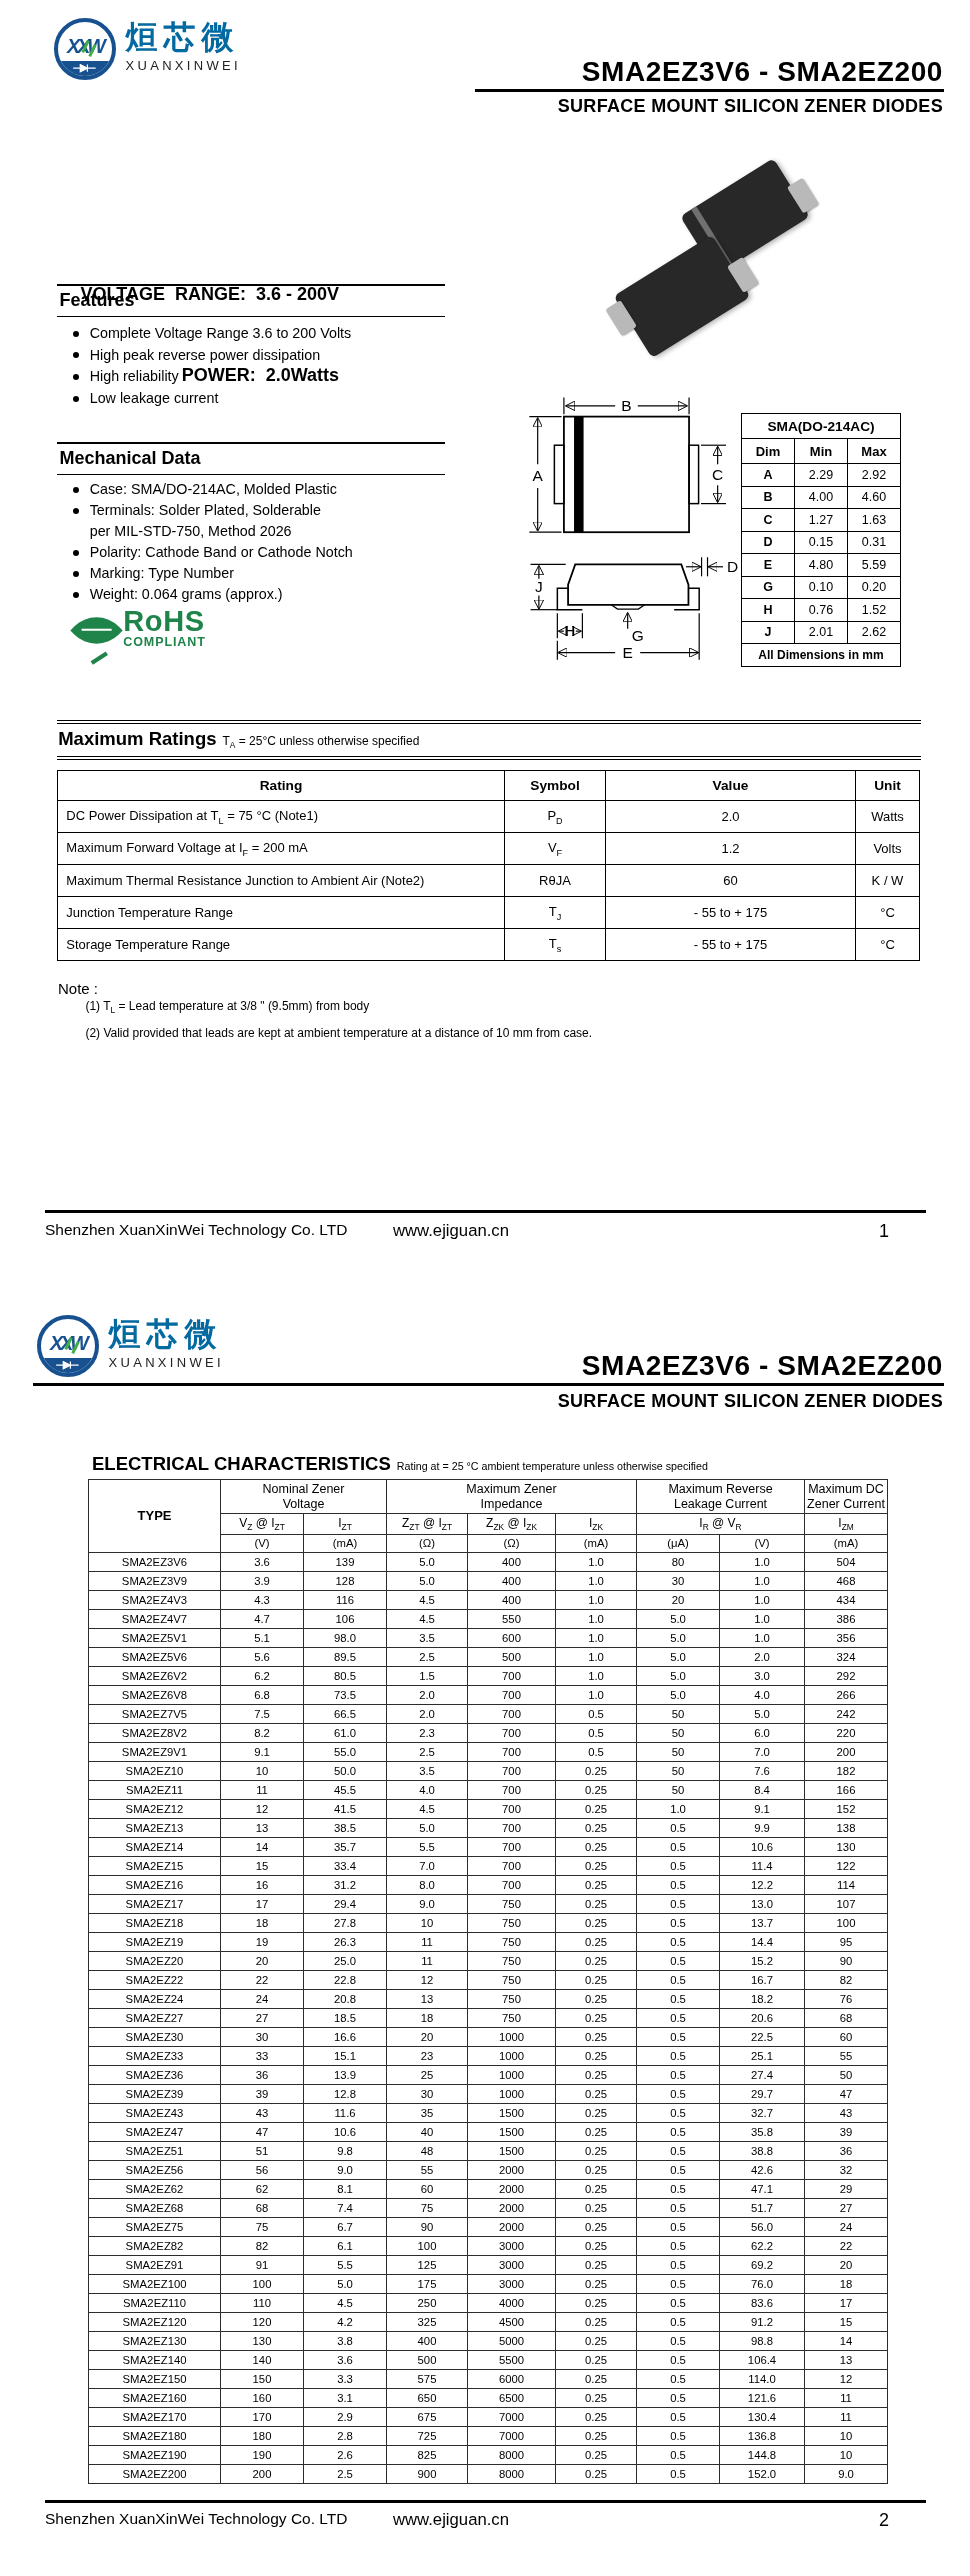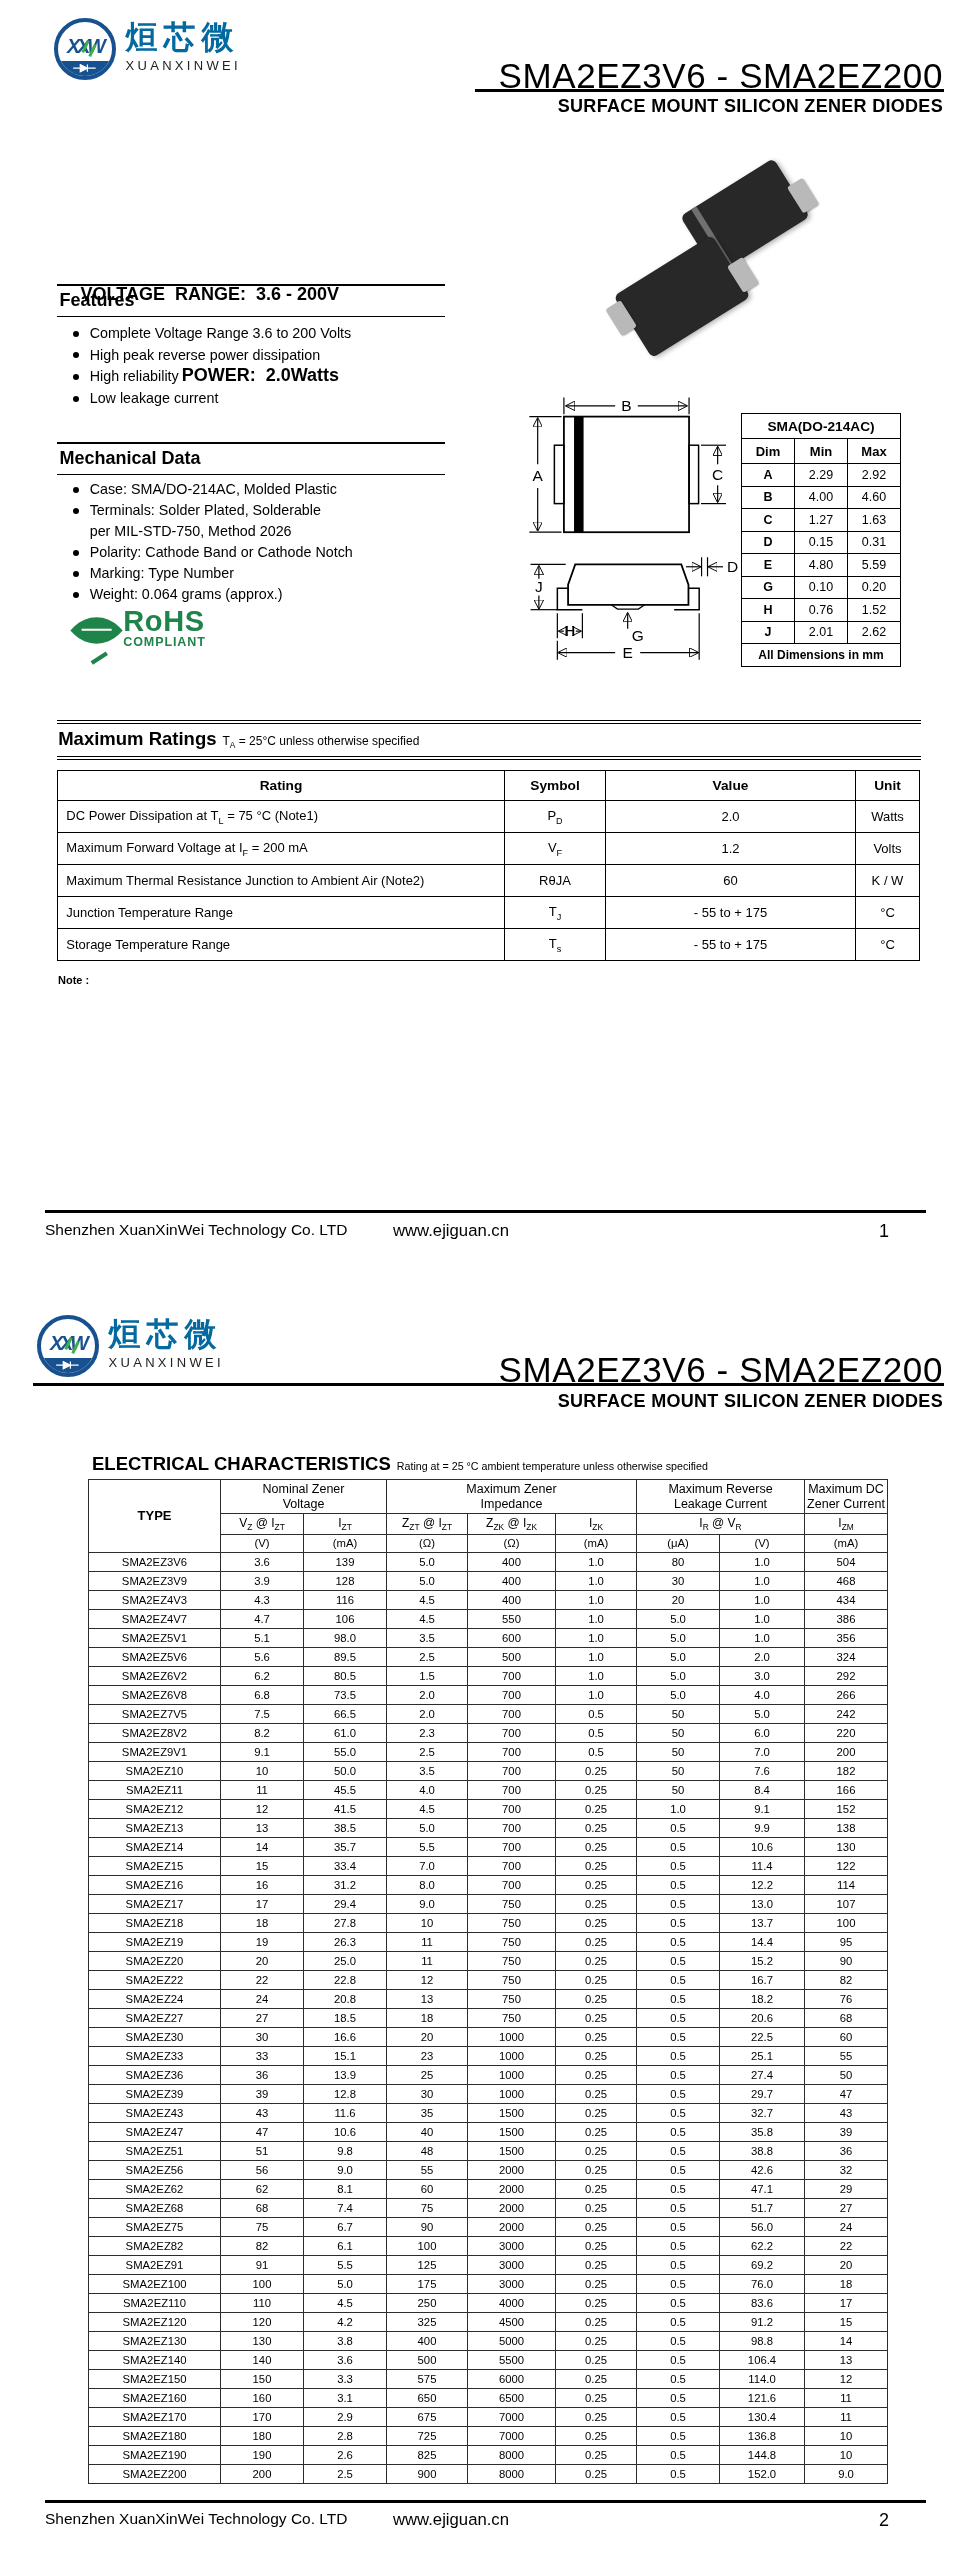--- a/index.html
+++ b/index.html
@@ -16,21 +16,21 @@
   .logo-acc{position:absolute;width:3px;height:13px;background:#3fae49;}
   .acc1{top:18px;left:26px;transform:rotate(26deg);}
   .acc2{top:21.5px;left:33px;transform:rotate(26deg);}
   .logo-band{position:absolute;left:0;right:0;bottom:0;height:15px;background:#17518f;
              display:flex;align-items:center;justify-content:center;}
   .logo-text{margin-left:9.5px;}
   .logo-cn{font-size:32px;font-weight:bold;letter-spacing:6px;color:#0369a1;line-height:39px;}
   .logo-en{font-size:13px;letter-spacing:3.3px;color:#222;margin-top:1.2px;}
 
   
-  .doc-title{position:absolute;font-size:35px;font-weight:normal;letter-spacing:0.6px;}
+  .doc-title{position:absolute;font-size:28px;font-weight:bold;letter-spacing:0.6px;}
   .doc-subtitle{position:absolute;font-size:18px;font-weight:bold;letter-spacing:0.3px;}
   .rule{position:absolute;background:#000;}
 
   #p1-logo{left:54px;top:18px;}
   #p1-title{top:56px;right:27px;}
   #p1-rule{left:475px;top:89px;width:469px;height:3px;}
   #p1-subtitle{top:96px;right:27px;}
 
   #p2-logo{left:37px;top:1315px;}
   #p2-title{top:1350px;right:27px;}
@@ -106,21 +106,21 @@
   #ratings-table{position:absolute;left:57px;top:770px;border-collapse:collapse;
                  font-size:13px;text-align:center;table-layout:fixed;}
   #ratings-table th,#ratings-table td{border:1.2px solid #000;}
   #ratings-table thead th{height:27.4px;font-size:13.7px;font-weight:bold;}
   #ratings-table tbody td{height:29px;}
   #ratings-table tbody td.c0{text-align:left;padding-left:8.3px;}
   sub{font-size:70%;}
 
   
   #p1-note{position:absolute;left:58px;top:974px;font-size:12px;}
-  #p1-note .note-label{font-weight:bold;font-size:11px;}
+  #p1-note .note-label{font-weight:normal;font-size:15px;margin-top:6px;}
   #p1-note ol{list-style:none;margin:2.4px 0 0 0;padding:0 0 0 27.4px;}
   #p1-note li{margin-bottom:10px;}
 
   
   .footer-row{position:absolute;left:45px;width:881px;font-size:15.5px;}
   .footer-row .site{position:absolute;left:348px;font-size:16.7px;}
   .footer-row .pg{position:absolute;left:834px;font-size:18px;}
   #p1-footer-rule{left:45px;top:1210px;width:881px;height:3px;}
   #p1-footer{top:1221px;}
   #p2-footer-rule{left:45px;top:2500px;width:881px;height:3px;}
@@ -377,20 +377,24 @@
           <td class="c0">Storage Temperature Range</td>
           <td>T<sub>s</sub></td>
           <td>- 55 to + 175</td>
           <td>°C</td>
         </tr>
       </tbody>
   </table>
 
   <div id="p1-note">
     <div class="note-label">Note :</div>
+    <ol id="note-items">
+        <li>(1) T<sub>L</sub> = Lead temperature at 3/8 " (9.5mm) from body</li>
+        <li>(2) Valid provided that leads are kept at ambient temperature at a distance of 10 mm from case.</li>
+      </ol>
   </div>
 
   <div class="rule" id="p1-footer-rule"></div>
   <div class="footer-row" id="p1-footer">
     <span>Shenzhen XuanXinWei Technology Co. LTD</span>
     <span class="site">www.ejiguan.cn</span>
     <span class="pg">1</span>
   </div>
 
   <div class="logo" id="p2-logo">

